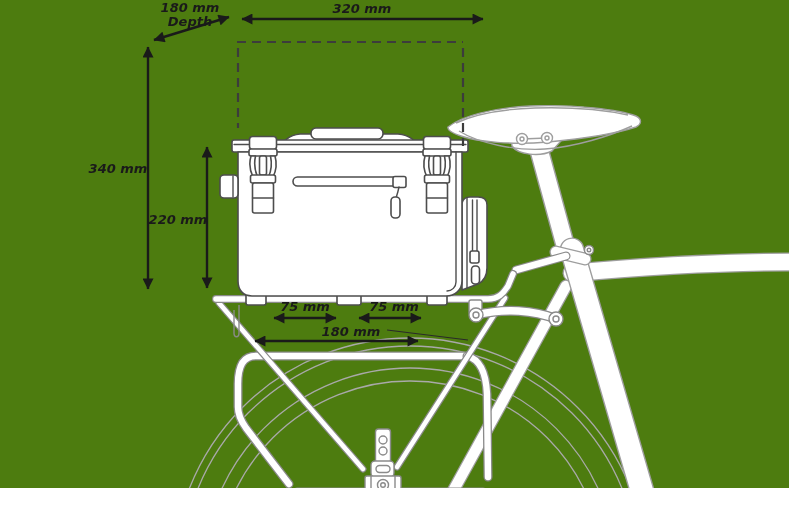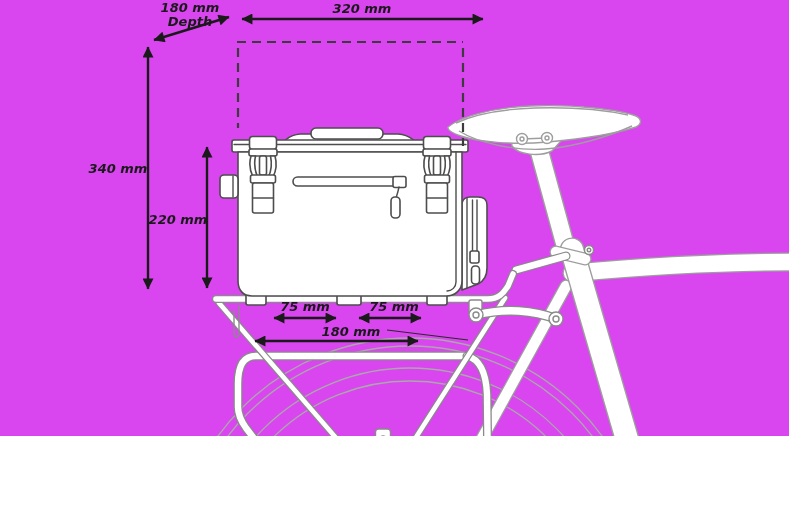--- a/index.html
+++ b/index.html
@@ -1,16 +1,16 @@
 <!DOCTYPE html>
 <html><head>
 <meta charset="utf-8">
 <style>
   html,body{margin:0;padding:0;background:#fff;}
-  .stage{position:relative;width:789px;height:436px;background:#d946ef;overflow:hidden;
+  .stage{position:relative;width:789px;height:488px;background:#4d7c0f;overflow:hidden;
          font-family:"DejaVu Sans",sans-serif;}
   svg{display:block;}
   .dim-text{font:italic bold 13px "DejaVu Sans",sans-serif;fill:#1a1a1a;text-anchor:middle;}
   .dim-line{stroke:#1a1a1a;stroke-width:2.4;fill:none;}
   .leader{stroke:#2a2a2a;stroke-width:1.2;fill:none;}
   .dash{stroke:#3c3c3c;stroke-width:2.2;fill:none;stroke-dasharray:9 6;}
   .tube-out{fill:none;stroke-linecap:round;stroke-linejoin:round;}
   .tube-in{fill:none;stroke:#fff;stroke-linecap:round;stroke-linejoin:round;}
   .frame{stroke:#9e9e9e;}
   .rack{stroke:#8a8a8a;}

